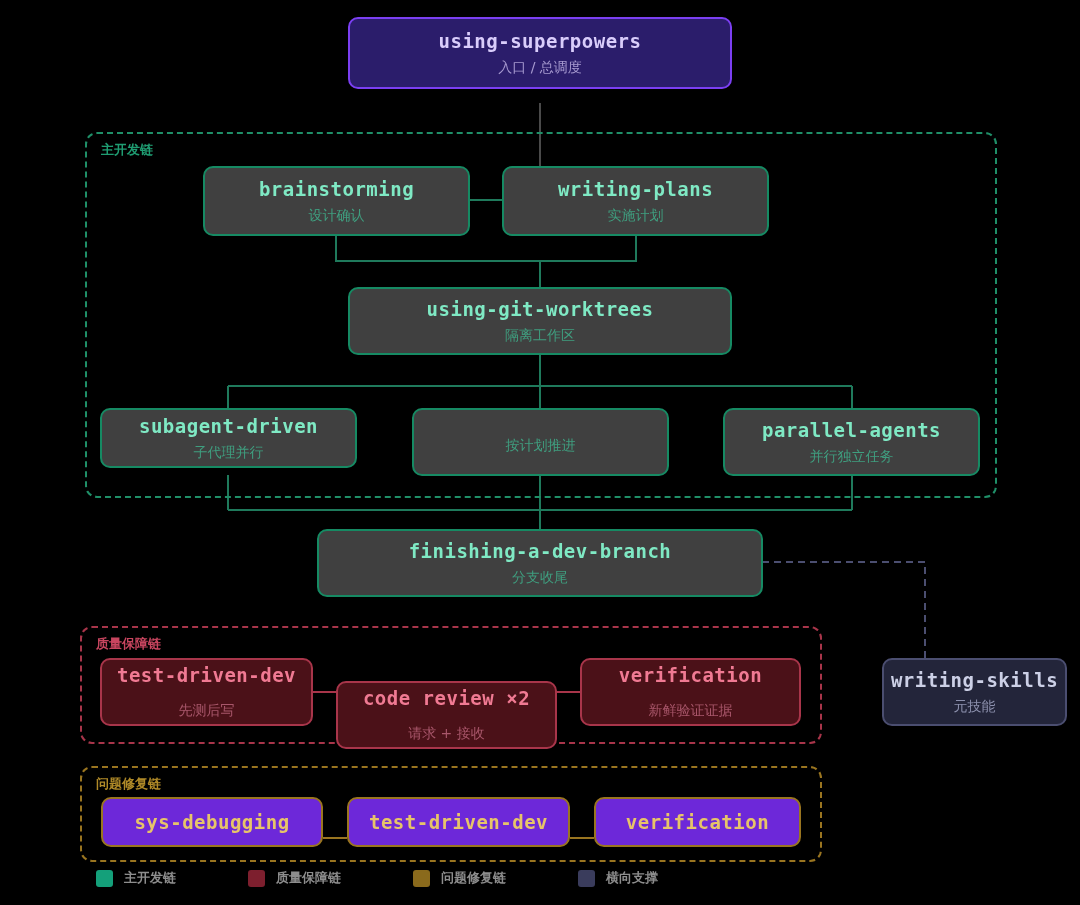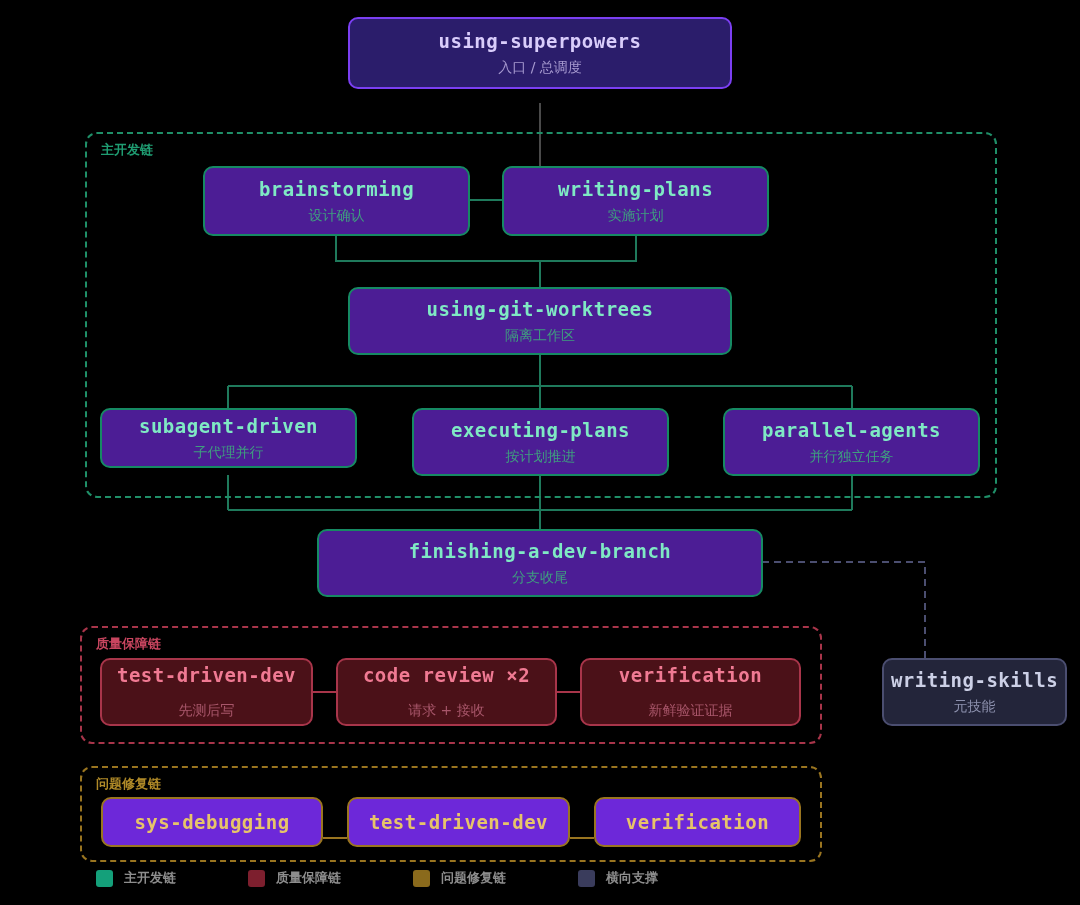--- a/index.html
+++ b/index.html
@@ -19,21 +19,21 @@
   .node .title{
     font-family:"DejaVu Sans Mono","Liberation Mono",monospace;
     font-weight:bold;letter-spacing:.5px;white-space:nowrap;
   }
   .node .sub{
     font-family:"DejaVu Sans","Liberation Sans",sans-serif;
     margin-top:7px;white-space:nowrap;
   }
 
   
-  .g{background:#4c1d95;border-color:#168a63;}
+  .g{background:#404040;border-color:#168a63;}
   .g .title{color:#7fe9c4;font-size:19px;}
   .g .sub{color:#3f9e7f;font-size:14px;}
 
   
   .p{background:#2b1d6b;border-color:#7b3ff2;}
   .p .title{color:#d9cdfb;font-size:19px;}
   .p .sub{color:#a79ad0;font-size:14px;}
 
   
   .r{background:#4b1118;border-color:#a8354a;}
@@ -127,21 +127,20 @@
     <div class="title">using-git-worktrees</div>
     <div class="sub">隔离工作区</div>
   </div>
 
   <div class="node g" style="left:100px;top:408px;width:257px;height:60px;">
     <div class="title">subagent-driven</div>
     <div class="sub">子代理并行</div>
   </div>
 
   <div class="node g" style="left:412px;top:408px;width:257px;height:68px;">
-    <div class="title">executing-plans</div>
     <div class="sub">按计划推进</div>
   </div>
 
   <div class="node g" style="left:723px;top:408px;width:257px;height:68px;">
     <div class="title">parallel-agents</div>
     <div class="sub">并行独立任务</div>
   </div>
 
   <div class="node g" style="left:317px;top:529px;width:446px;height:68px;">
     <div class="title">finishing-a-dev-branch</div>
@@ -157,21 +156,21 @@
     <line x1="557" y1="692" x2="580" y2="692" stroke="#a8354a" stroke-width="2"></line>
     <line x1="323" y1="838" x2="347" y2="838" stroke="#9a7520" stroke-width="2"></line>
     <line x1="570" y1="838" x2="594" y2="838" stroke="#9a7520" stroke-width="2"></line>
   </svg>
 
   <div class="node r" style="left:100px;top:658px;width:213px;height:68px;">
     <div class="title">test-driven-dev</div>
     <div class="sub">先测后写</div>
   </div>
 
-  <div class="node r" style="left:336px;top:658px;width:221px;height:68px;">
+  <div class="node r" style="left:336px;top:681px;width:221px;height:68px;">
     <div class="title">code review ×2</div>
     <div class="sub">请求 + 接收</div>
   </div>
 
   <div class="node r" style="left:580px;top:658px;width:221px;height:68px;">
     <div class="title">verification</div>
     <div class="sub">新鲜验证证据</div>
   </div>
 
   <div class="group grp-gold" style="left:80px;top:766px;width:742px;height:96px;">

